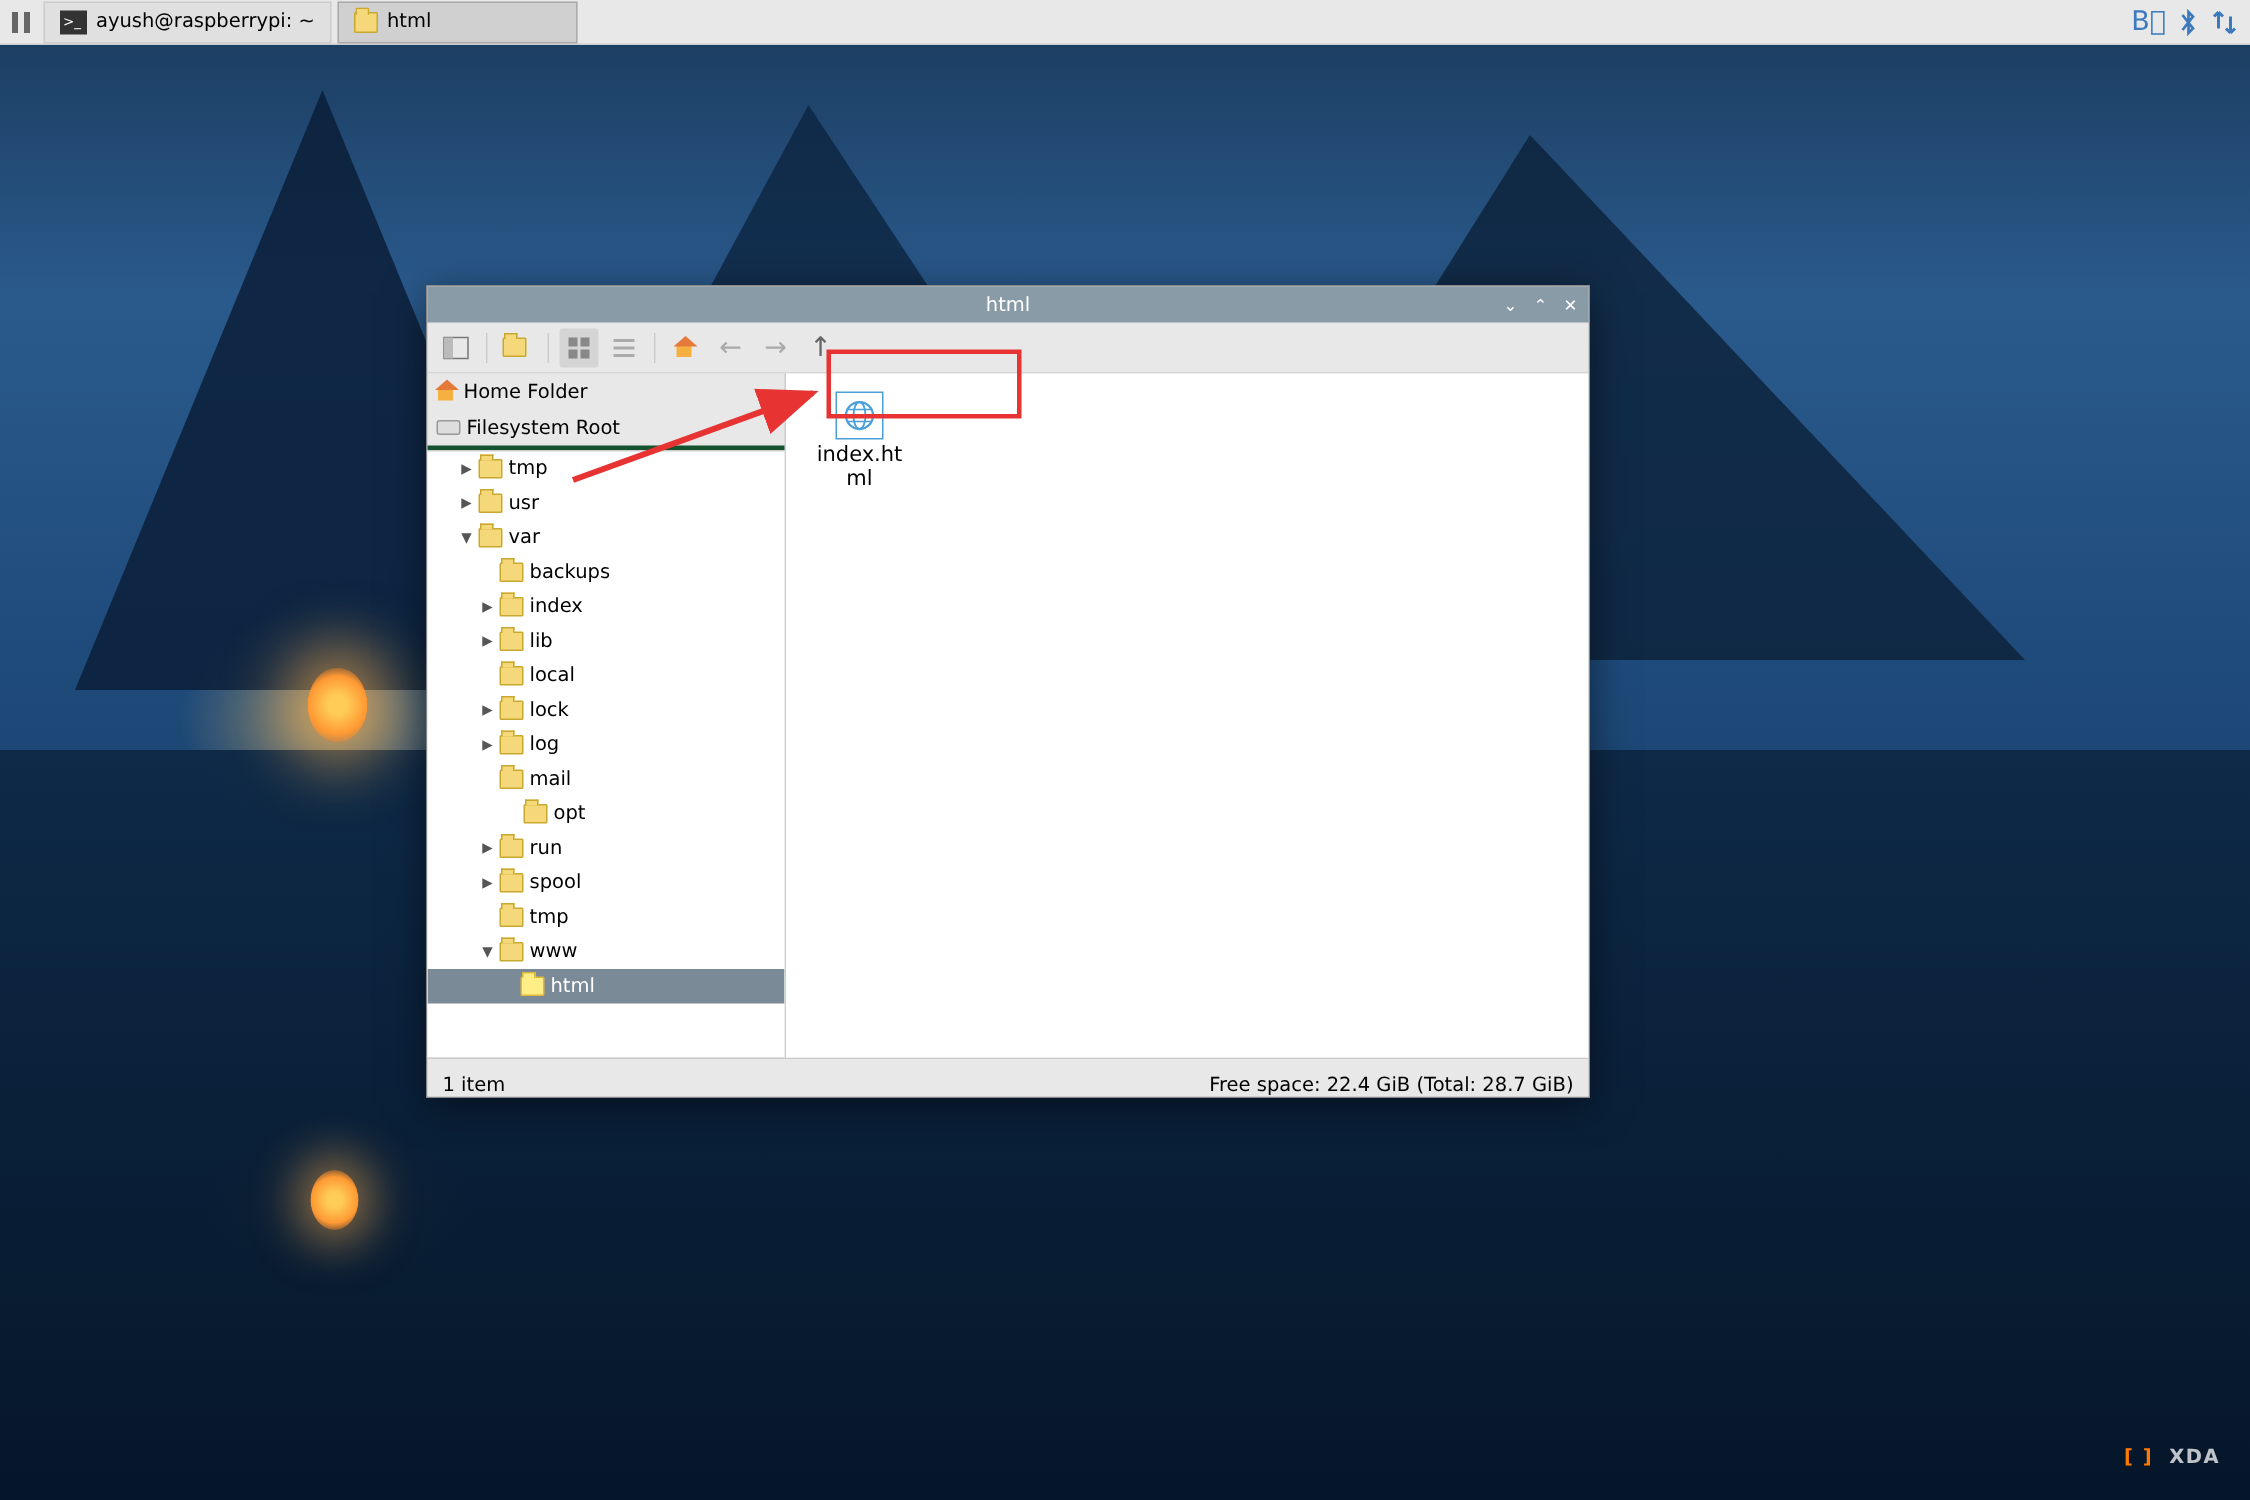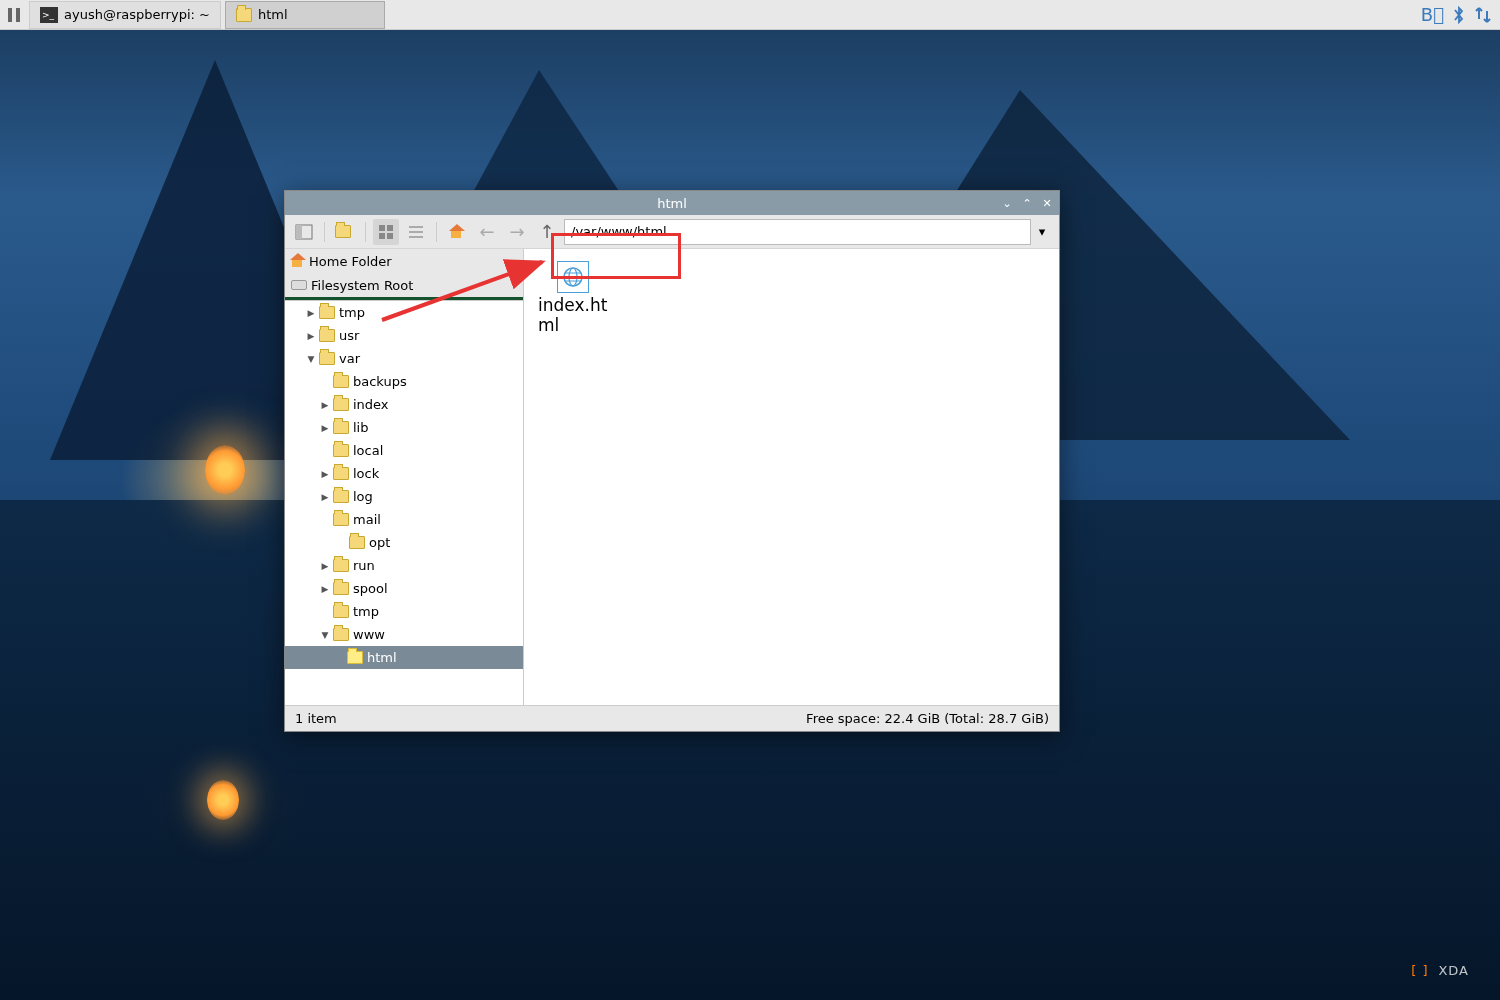--- a/index.html
+++ b/index.html
@@ -58,34 +58,34 @@
 .fm-tree-row { height:23px; display:flex; align-items:center; cursor:pointer; white-space:nowrap;}
 .fm-tree-row.selected { background:#7a8a97; color:#fff;}
 .fm-expander { width:12px; height:12px; display:inline-flex; align-items:center; justify-content:center; color:#555; font-size:9px; margin-right:2px;}
 .folder-icon { width:16px; height:13px; background:#f5d87a; border:1px solid #c9a830; border-radius:1px; position:relative; margin-right:4px; display:inline-block;}
 .folder-icon::before { content:""; position:absolute; top:-4px; left:0; width:7px; height:3px; background:#f5d87a; border:1px solid #c9a830; border-bottom:none;}
 .fm-tree-row.selected .folder-icon { filter:brightness(1.1);}
 
 .fm-content { flex:1; background:#fff; padding:8px 10px; position:relative;}
 .fm-file { width:78px; display:flex; flex-direction:column; align-items:center; gap:2px; padding:4px; cursor:pointer;}
 .fm-file-icon { width:32px; height:32px; background:#fff; border:1px solid #4a9fd8; display:flex; align-items:center; justify-content:center; font-size:18px; color:#4a9fd8;}
-.fm-file-label { font-size:17px; word-break:break-word;}
-
-.fm-status { height:26px; background:#e8e8e8; border-top:1px solid #ccc; display:flex; align-items:center; justify-content:space-between; padding:0 10px; font-size:13px;}
+.fm-file-label { font-size:14px; text-align:center; word-break:break-word;}
+
+.fm-status { height:26px; background:#e8e8e8; border-top:1px solid #ccc; display:flex; align-items:flex-end; justify-content:space-between; padding:0 10px; font-size:13px;}
 
 
 .anno-box { position:absolute; border:3px solid #e83333; pointer-events:none;}
 .anno-arrow { position:absolute; pointer-events:none;}
 
 .home-icon { width:14px; height:12px; position:relative;}
 .home-icon::before { content:""; position:absolute; top:4px; left:1px; width:10px; height:8px; background:#f5b041;}
 .home-icon::after { content:""; position:absolute; top:-2px; left:-1px; width:0; height:0; border-left:8px solid transparent; border-right:8px solid transparent; border-bottom:7px solid #e57939;}
 .disk-icon { width:16px; height:10px; background:#ddd; border:1px solid #999; border-radius:2px;}
 
-.watermark { position:absolute; bottom:18px; right:31px; font-size:28px; font-weight:400; letter-spacing:1px; color:rgba(255,255,255,0.75);}
+.watermark { position:absolute; bottom:18px; right:20px; font-size:28px; font-weight:700; letter-spacing:1px; color:rgba(255,255,255,0.75);}
 .watermark .bracket { color:#ff7a00;}
 </style>
 </head>
 <body>
 
 <div class="desktop-bg">
   <div class="mountain1"></div>
     <div class="mountain2"></div>
     <div class="mountain3"></div>
   <div class="water"></div>
@@ -158,24 +158,20 @@
           <rect x="1" y="12" width="14" height="2" fill="#aaa"></rect>
         </svg>
       </div>
     <div class="fm-tb-sep"></div>
     <div class="fm-tb-btn">
         <span class="home-icon"></span>
       </div>
     <div class="fm-tb-btn" style="color:#aaa;font-size:18px;">←</div>
     <div class="fm-tb-btn" style="color:#aaa;font-size:18px;">→</div>
     <div class="fm-tb-btn" style="color:#666;font-size:18px;">↑</div>
-    <div class="fm-pathbar">
-      <input class="fm-path-input" value="/var/www/html" style="">
-      <div class="fm-path-dd">▾</div>
-    </div>
   </div>
 
   <div class="fm-body">
     <div class="fm-sidebar">
       <div class="fm-places">
         <div class="fm-place">
             <span class="home-icon"></span>
             <span>Home Folder</span>
           </div>
         <div class="fm-place">

